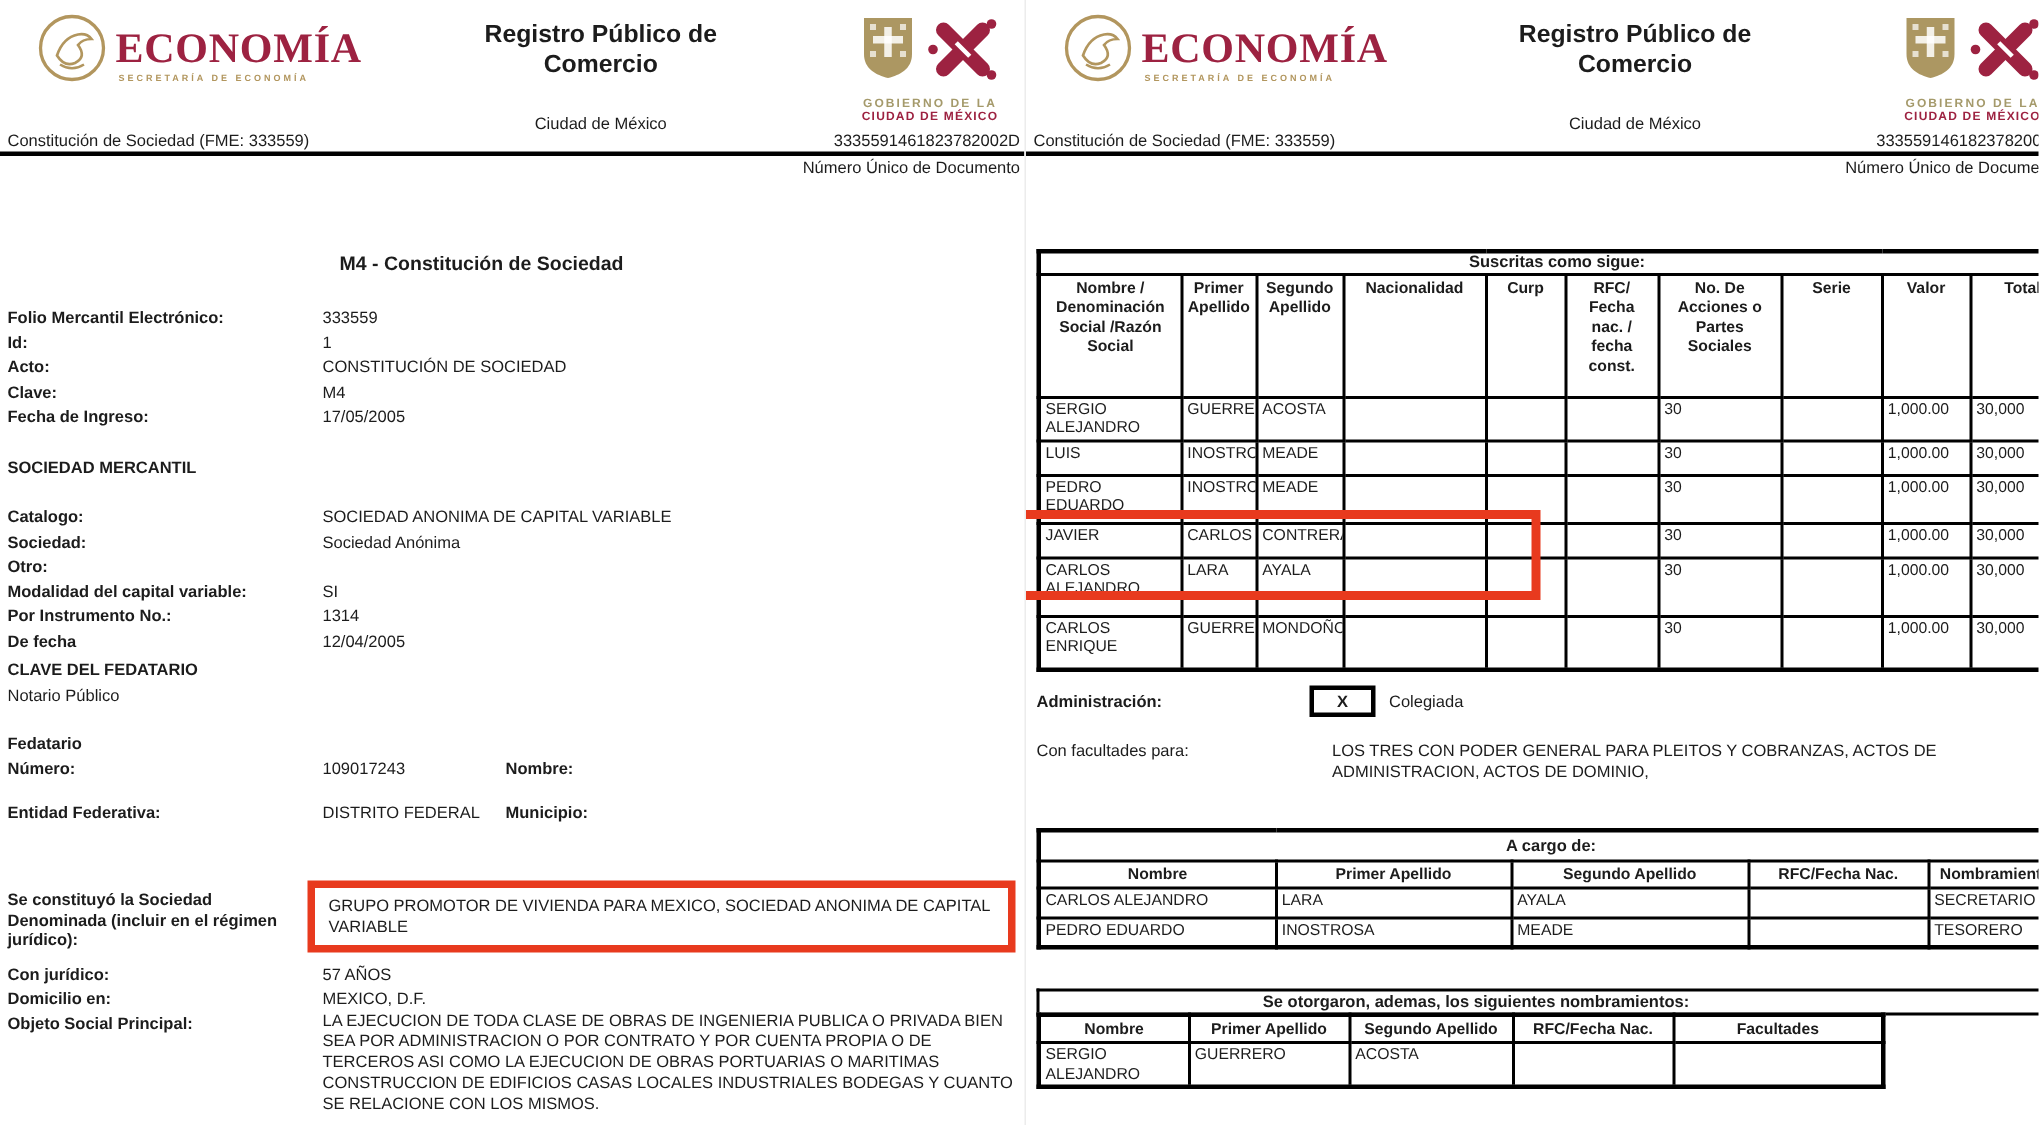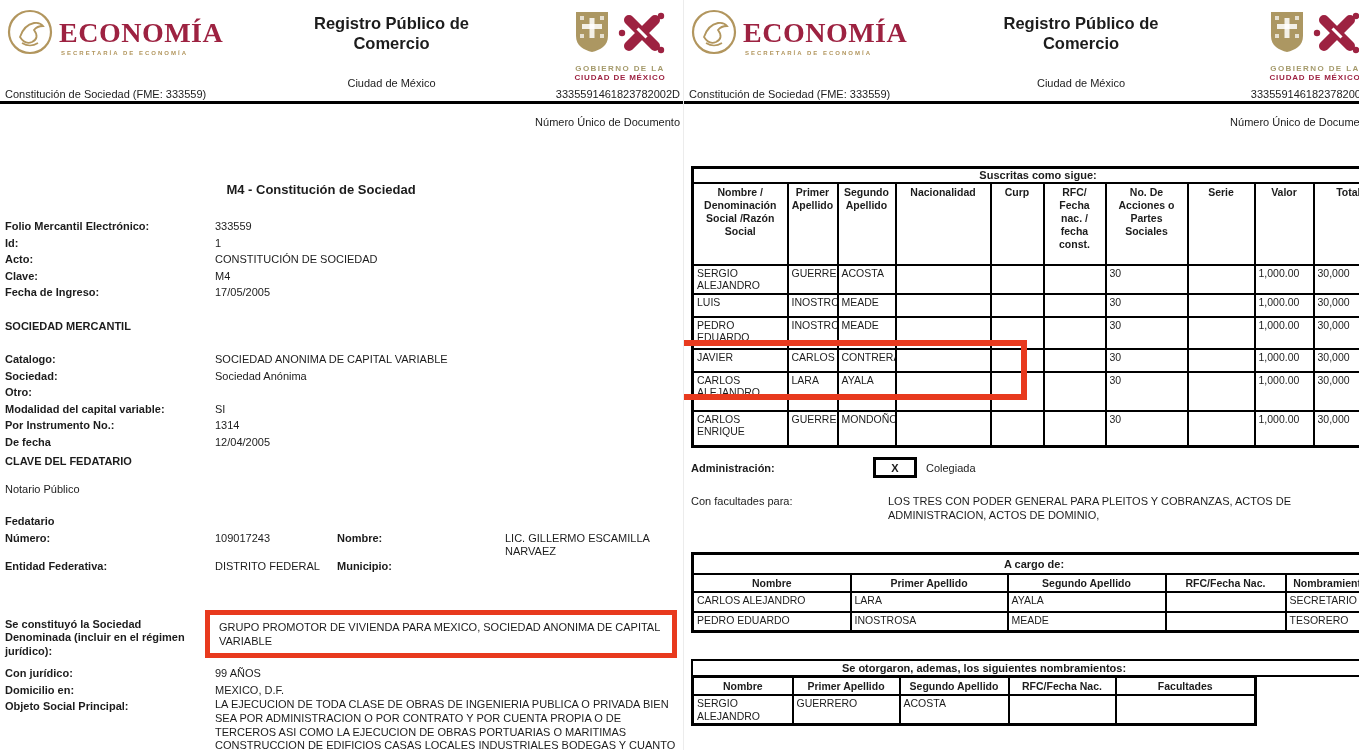--- a/index.html
+++ b/index.html
@@ -10,46 +10,46 @@
   body{
     width:1359px;height:750px;background:#fff;color:var(--ink);
     font-family:"Liberation Sans", sans-serif;position:relative;overflow:hidden;
   }
   .page{position:absolute;top:0;height:750px;background:#fff;}
   #pageL{left:0;width:683px;}
   #pageR{left:683px;width:676px;overflow:hidden;border-left:1px solid #ececec;}
   #pageR .inner{width:694px;position:relative;}
 
   
-  .hdr{display:flex;height:88px;padding:7px 2px 0 6px;justify-content:flex-end;}
+  .hdr{display:flex;height:88px;padding:7px 2px 0 24px;justify-content:flex-end;}
   .logo-eco{display:flex;width:218px;flex-shrink:0;}
   .eco-text{margin-left:5px;margin-top:12px;}
   .eco-title{font-family:"Liberation Serif", serif;font-weight:bold;color:var(--maroon);
     font-size:28px;line-height:1;letter-spacing:.5px;}
   .eco-sub{font-size:6px;color:var(--gold);letter-spacing:2px;font-weight:bold;margin-top:3px;margin-left:2px;}
   .hdr-center{flex:1;text-align:center;padding-top:7px;}
   .hdr-title{font-size:16.5px;font-weight:bold;line-height:1.2;}
   .hdr-sub{font-size:11px;margin-top:23px;}
   .logo-cdmx{width:122px;flex-shrink:0;text-align:center;padding-top:1px;}
   .cdmx-glyphs{display:flex;justify-content:center;align-items:center;gap:7px;height:52px;}
   .cdmx-t1{font-size:8px;color:#A59A6B;letter-spacing:1.4px;font-weight:bold;margin-top:4px;white-space:nowrap;}
   .cdmx-t2{font-size:8px;color:var(--maroon);letter-spacing:.8px;font-weight:bold;white-space:nowrap;}
 
   .docline{display:flex;justify-content:space-between;align-items:flex-end;
     border-bottom:3px solid var(--line);padding:0 3px 1px 5px;height:16px;font-size:11px;}
-  .docnum-label{text-align:right;font-size:11px;height:15px;padding:12px 3px 0 0;}
+  .docnum-label{text-align:right;font-size:11px;height:15px;padding:2px 3px 0 0;}
 
   
   .contentL{padding:0 4px 0 5px;font-size:11px;line-height:16.5px;}
-  .form-title{width:632px;text-align:center;font-weight:bold;font-size:13px;margin-top:63px;line-height:15px;}
+  .form-title{width:632px;text-align:center;font-weight:bold;font-size:13px;margin-top:49px;line-height:15px;}
   .fgroup{margin-top:21px;}
   .frow{display:flex;}
   .frow .lbl{width:210px;font-weight:bold;flex-shrink:0;}
   .sec{font-weight:bold;margin-top:17px;}
-  .plain{margin-top:11px;}
+  .plain{}
   .b{font-weight:bold;}
   .frow4{display:flex;margin-top:2px;line-height:13.5px;}
   .frow4 .l1{width:210px;font-weight:bold;flex-shrink:0;}
   .frow4 .v1{width:122px;flex-shrink:0;}
   .frow4 .l2{width:168px;font-weight:bold;flex-shrink:0;}
   .frow4 .v2{flex:1;}
   .constituyo{display:flex;margin-top:37px;align-items:flex-end;}
   .constituyo .lbl{width:200px;font-weight:bold;line-height:13.5px;padding-top:5px;flex-shrink:0;}
   .redbox1{border:5px solid var(--accent-red);width:472px;min-height:48px;
     padding:5px 9px;line-height:14px;}
@@ -213,39 +213,38 @@
       </div>
 
       <div class="sec" style="margin-top:3px">CLAVE DEL FEDATARIO</div>
       <div class="plain">Notario Público</div>
       <div class="b" style="margin-top:16px">Fedatario</div>
 
       <div class="frow4">
         <span class="l1">Número:</span>
         <span class="v1">109017243</span>
         <span class="l2">Nombre:</span>
-        <span class="v2" style="width:175px">LIC. GILLERMO ESCAMILLA NARVAEZ</span>
-      </div>
-      <div class="frow4" style="margin-top:1px">
+      </div>
+      <div class="frow4" style="margin-top:16px">
         <span class="l1">Entidad Federativa:</span>
         <span class="v1">DISTRITO FEDERAL</span>
         <span class="l2">Municipio:</span>
         <span class="v2"></span>
       </div>
 
       <div class="constituyo">
         <span class="lbl">Se constituyó la Sociedad Denominada (incluir en el régimen jurídico):</span>
         <div class="redbox1">
           <span>GRUPO PROMOTOR DE VIVIENDA PARA MEXICO, SOCIEDAD ANONIMA DE CAPITAL VARIABLE</span>
         </div>
       </div>
 
       <div class="frow mt7">
           <span class="lbl">Con jurídico:</span>
-          <span>99 AÑOS</span>
+          <span>57 AÑOS</span>
         </div>
       <div class="frow">
           <span class="lbl">Domicilio en:</span>
           <span>MEXICO, D.F.</span>
         </div>
       <div class="frow">
           <span class="lbl">Objeto Social Principal:</span>
           <span class="objval">LA EJECUCION DE TODA CLASE DE OBRAS DE INGENIERIA PUBLICA O PRIVADA BIEN SEA POR ADMINISTRACION O POR CONTRATO Y POR CUENTA PROPIA O DE TERCEROS ASI COMO LA EJECUCION DE OBRAS PORTUARIAS O MARITIMAS CONSTRUCCION DE EDIFICIOS CASAS LOCALES INDUSTRIALES BODEGAS Y CUANTO SE RELACIONE CON LOS MISMOS.</span>
         </div>
     </div>

